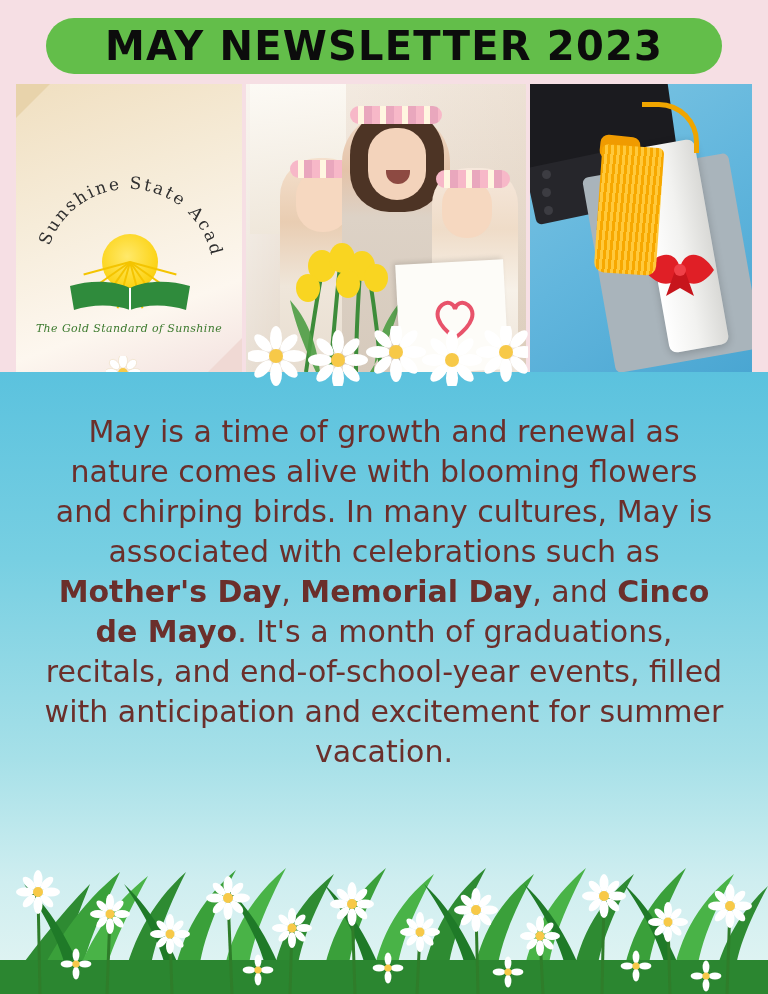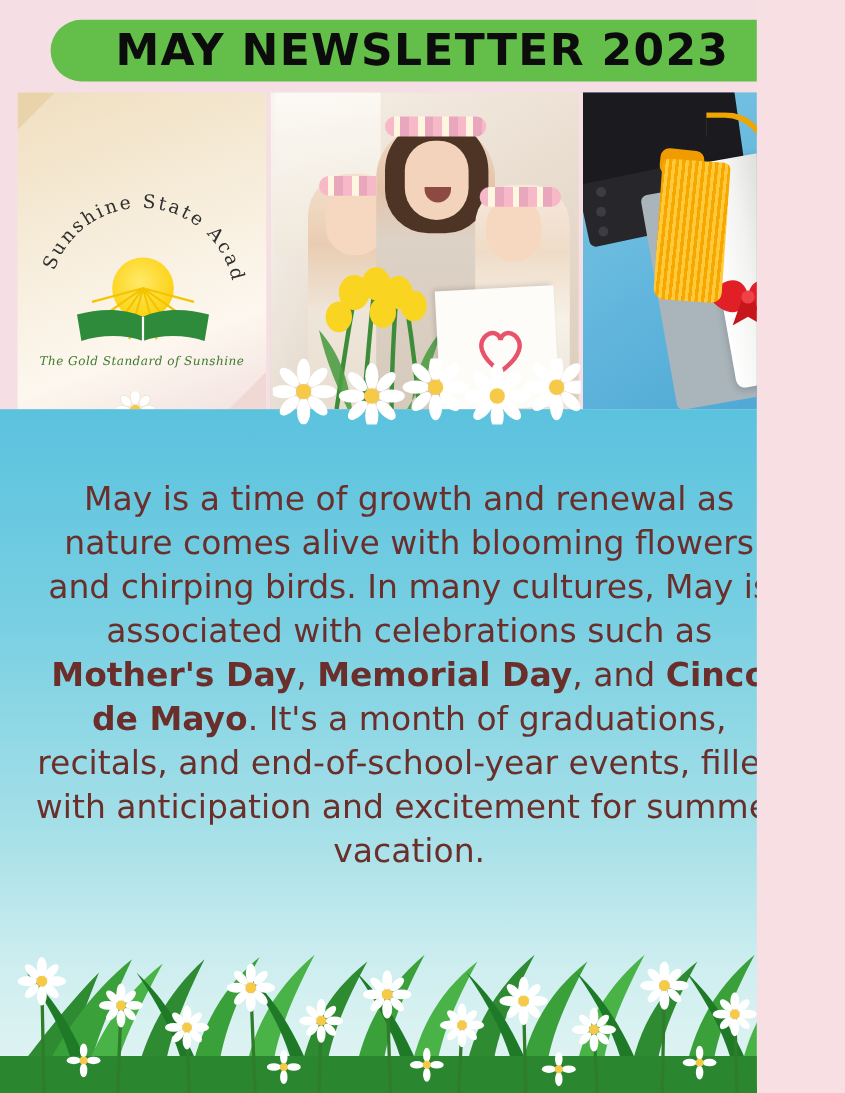--- a/index.html
+++ b/index.html
@@ -8,21 +8,21 @@
   }
   body {
     width: 768px;
     height: 994px;
     overflow: hidden;
     font-family: "DejaVu Sans", sans-serif;
     background: #f7dfe4;
   }
   .page {
     position: relative;
-    width: 688px;
+    width: 768px;
     height: 994px;
     background: #f6dfe4;
     overflow: hidden;
   }
 
   
   .title-banner {
     position: absolute;
     left: 46px;
     top: 18px;
@@ -315,29 +315,28 @@
   .body-section {
     position: absolute;
     left: 0;
     top: 372px;
     width: 768px;
     height: 622px;
     background: linear-gradient(180deg, #5bc2de 0%, #77cfe2 30%, #a6e0e8 62%, #cfeef0 82%, #e4f5f3 100%);
   }
   .body-text {
     position: absolute;
-    left: 26px;
+    left: 38px;
     top: 40px;
     width: 692px;
     text-align: center;
     color: #6b2f2b;
     font-family: "DejaVu Sans", sans-serif;
     font-size: 30px;
     line-height: 40px;
-    margin-top: 23px;
   }
   .body-text b { font-weight: bold; }
 
   
   .meadow {
     position: absolute;
     left: 0;
     bottom: 0;
     width: 768px;
     height: 230px;

